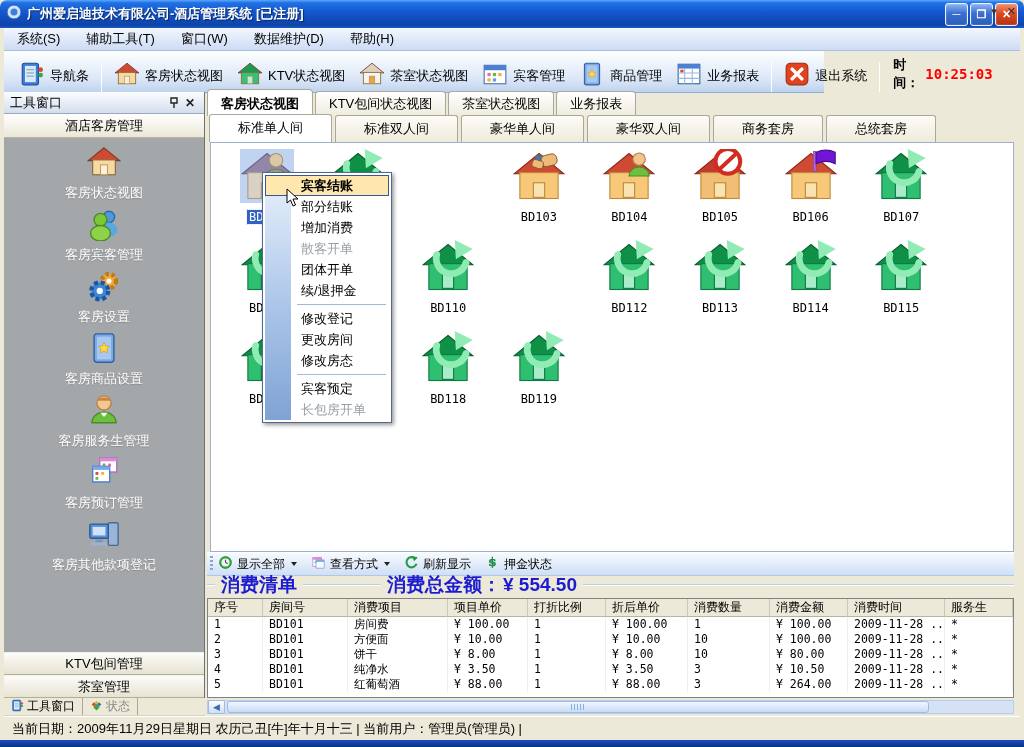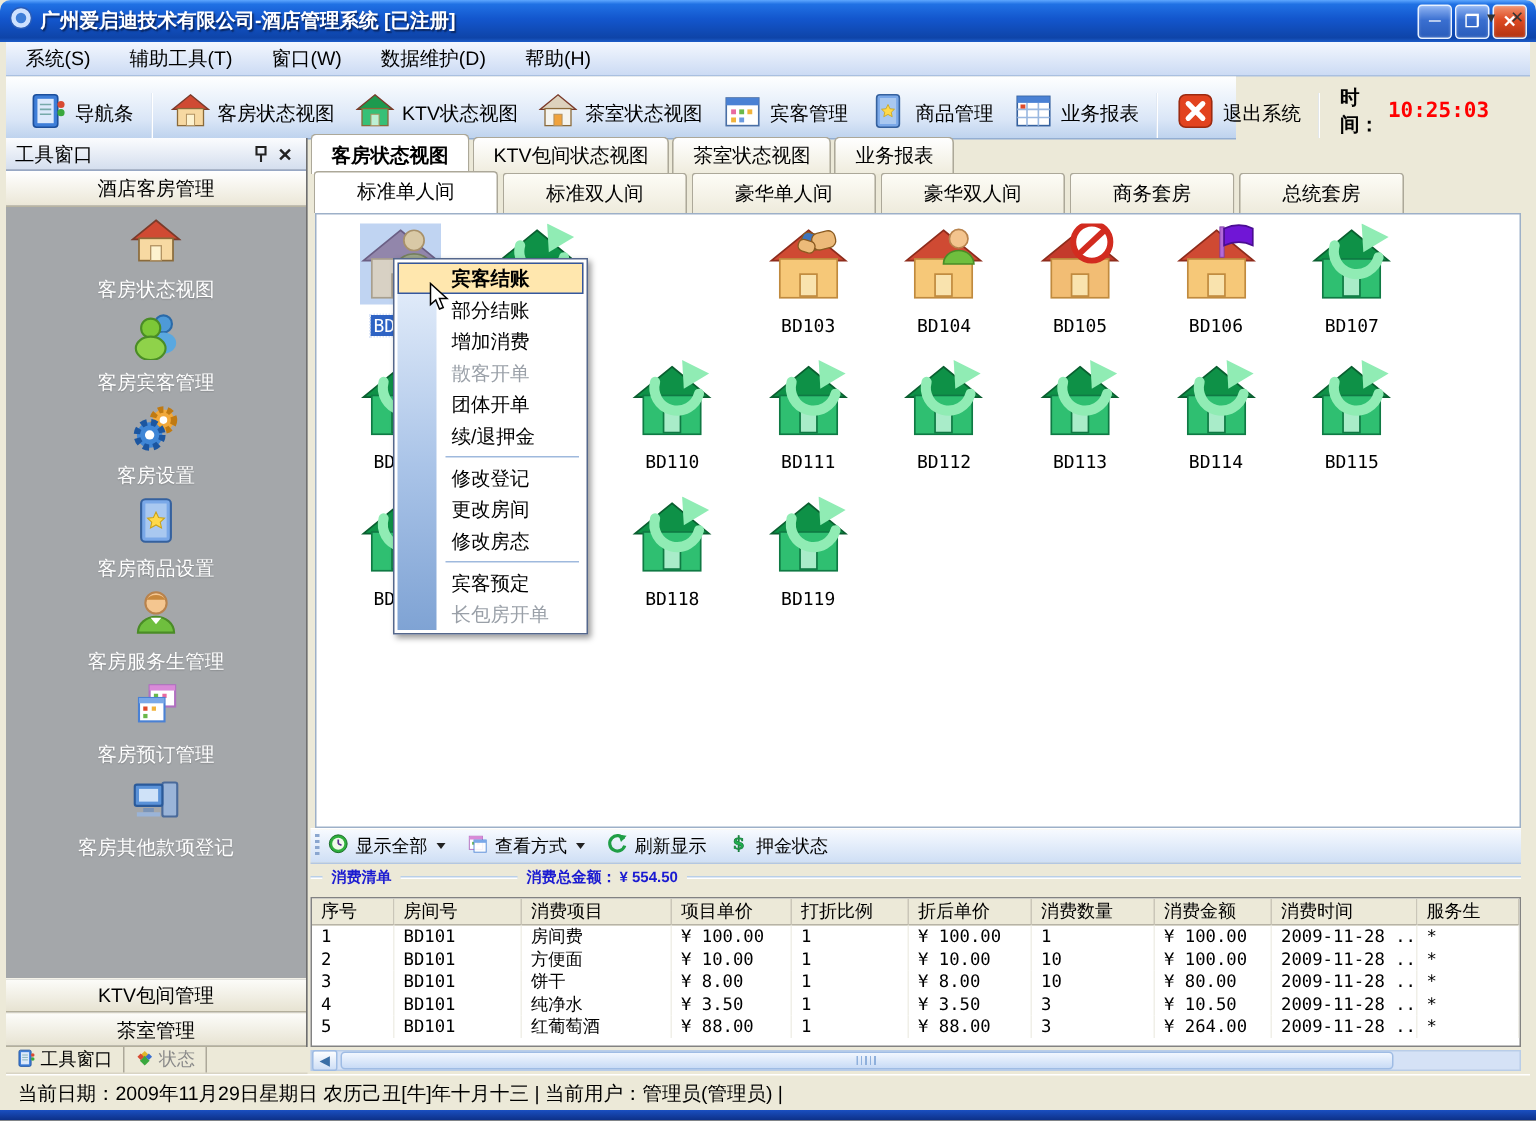--- a/index.html
+++ b/index.html
@@ -87,21 +87,21 @@
     margin:0;padding-left:35px;font-weight:bold;}
   .cm-sep{position:relative;z-index:2;height:1px;background:#9fb9dd;margin:3px 3px 3px 32px;}
   
   #action-bar{position:absolute;left:207px;top:552px;width:807px;height:22px;
     background:linear-gradient(#f7faff,#cfdff5);border-top:1px solid #fff;border-bottom:1px solid #b3c7e2;
     display:flex;align-items:center;font-size:12px;color:#000;}
   .act{display:flex;align-items:center;gap:4px;margin-right:14px;white-space:nowrap;}
   .dd{width:0;height:0;border-left:3.5px solid transparent;border-right:3.5px solid transparent;
     border-top:4px solid #222;margin-left:2px;}
   #consump-row{position:absolute;left:207px;top:577px;width:807px;height:16px;display:flex;align-items:center;
-    font-size:10px;font-weight:bold;color:#1b1bd1;}
+    font-size:19px;font-weight:bold;color:#1b1bd1;}
   .gline{height:1px;background:#b9cfe8;border-bottom:1px solid #fff;}
   #consump-row .t{margin:0 6px;}
   
   #table-wrap{position:absolute;left:207px;top:598px;width:807px;height:100px;background:#fff;
     border:1px solid #828282;box-sizing:border-box;overflow:hidden;}
   .trow{display:grid;grid-template-columns:55px 85px 100px 80px 78px 82px 82px 78px 97px 1fr;}
   .th{background:#ece9d8;font-size:12px;color:#000;height:17px;line-height:17px;padding-left:6px;
     border-right:1px solid #cac6b8;border-bottom:1px solid #b7b3a6;overflow:hidden;white-space:nowrap;}
   .td{font-family:"DejaVu Sans Mono",monospace;font-size:11.5px;color:#000;height:15px;line-height:15px;
     padding-left:6px;border-right:1px solid #f0efe8;overflow:hidden;white-space:nowrap;}
@@ -430,27 +430,20 @@
             <path d="M14 13 A 12.5 12.5 0 1 0 40 20" fill="none" stroke="#90ecb4" stroke-width="6" stroke-linecap="round"></path>
             <polygon points="30,0 46,8 31,17" fill="#90ecb4"></polygon>
           </svg></div><br><br></div>
       <div class="room" style="left: 194.2px; top: 97px;"><div class="ric"><svg width="54" height="54" viewBox="0 0 48 48">
             <polygon points="24,4 46,22 2,22" fill="#0e9147" stroke="#0a5f30"></polygon>
             <rect x="7" y="21" width="34" height="23" fill="#2fbf71" stroke="#0f7a44"></rect>
             <rect x="19" y="30" width="10" height="13" fill="#a9ecc9" stroke="#0f7a44"></rect>
             <path d="M14 13 A 12.5 12.5 0 1 0 40 20" fill="none" stroke="#90ecb4" stroke-width="6" stroke-linecap="round"></path>
             <polygon points="30,0 46,8 31,17" fill="#90ecb4"></polygon>
           </svg></div><br><div class="rlbl">BD110</div><br></div>
-      <div class="room" style="left: 284.8px; top: 97px;"><div class="ric"><svg width="54" height="54" viewBox="0 0 48 48">
-            <polygon points="24,4 46,22 2,22" fill="#0e9147" stroke="#0a5f30"></polygon>
-            <rect x="7" y="21" width="34" height="23" fill="#2fbf71" stroke="#0f7a44"></rect>
-            <rect x="19" y="30" width="10" height="13" fill="#a9ecc9" stroke="#0f7a44"></rect>
-            <path d="M14 13 A 12.5 12.5 0 1 0 40 20" fill="none" stroke="#90ecb4" stroke-width="6" stroke-linecap="round"></path>
-            <polygon points="30,0 46,8 31,17" fill="#90ecb4"></polygon>
-          </svg></div><br><div class="rlbl">BD111</div><br></div>
       <div class="room" style="left: 375.4px; top: 97px;"><div class="ric"><svg width="54" height="54" viewBox="0 0 48 48">
             <polygon points="24,4 46,22 2,22" fill="#0e9147" stroke="#0a5f30"></polygon>
             <rect x="7" y="21" width="34" height="23" fill="#2fbf71" stroke="#0f7a44"></rect>
             <rect x="19" y="30" width="10" height="13" fill="#a9ecc9" stroke="#0f7a44"></rect>
             <path d="M14 13 A 12.5 12.5 0 1 0 40 20" fill="none" stroke="#90ecb4" stroke-width="6" stroke-linecap="round"></path>
             <polygon points="30,0 46,8 31,17" fill="#90ecb4"></polygon>
           </svg></div><br><div class="rlbl">BD112</div><br></div>
       <div class="room" style="left: 466px; top: 97px;"><div class="ric"><svg width="54" height="54" viewBox="0 0 48 48">
             <polygon points="24,4 46,22 2,22" fill="#0e9147" stroke="#0a5f30"></polygon>
             <rect x="7" y="21" width="34" height="23" fill="#2fbf71" stroke="#0f7a44"></rect>

